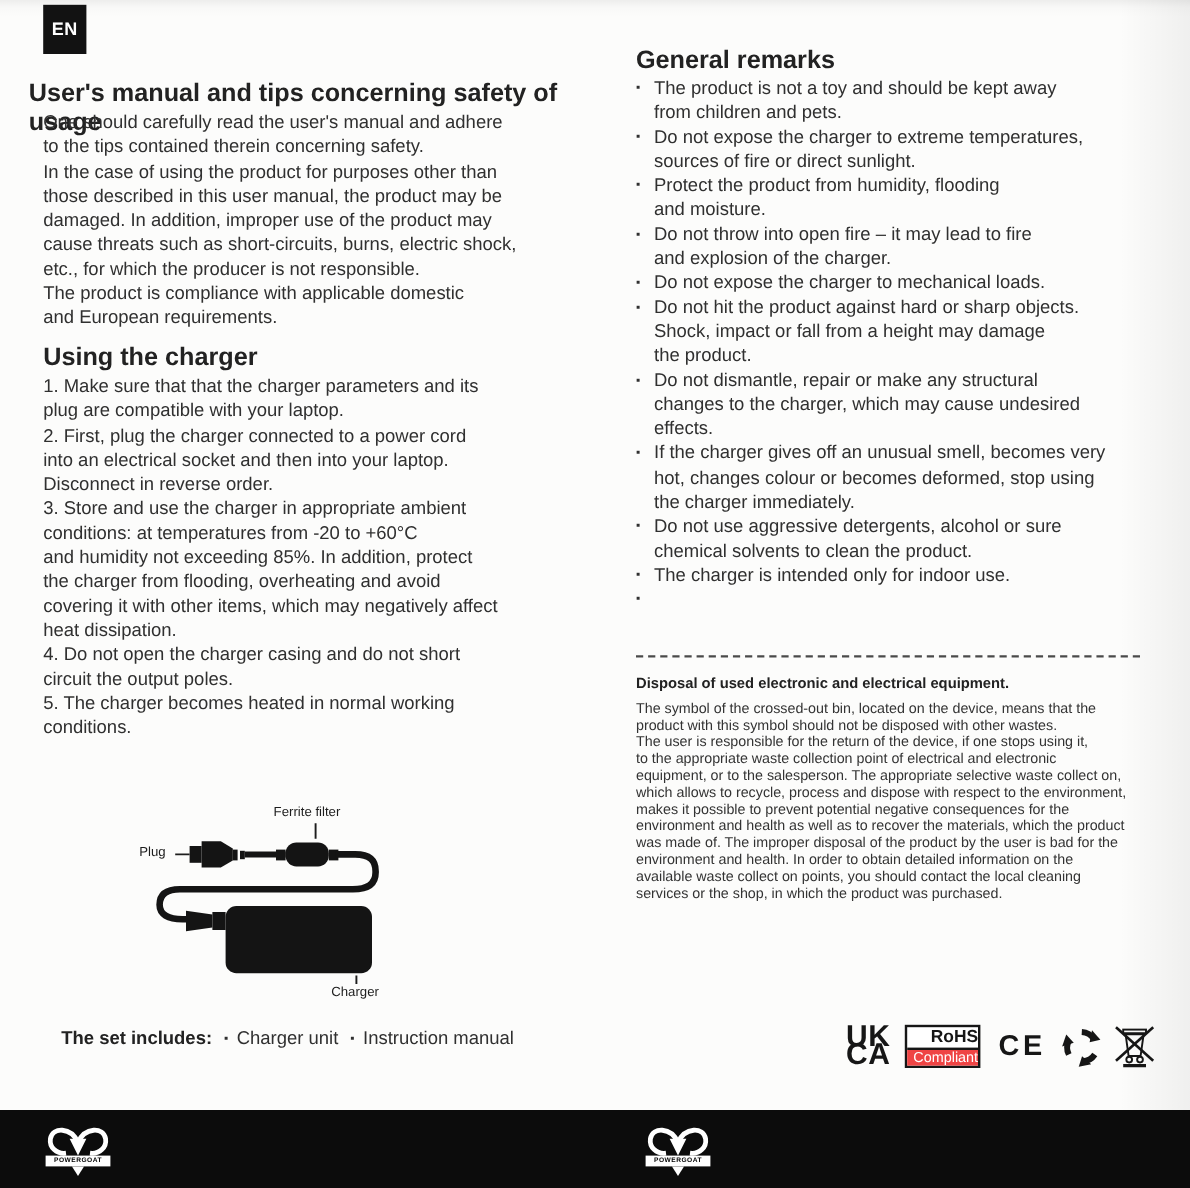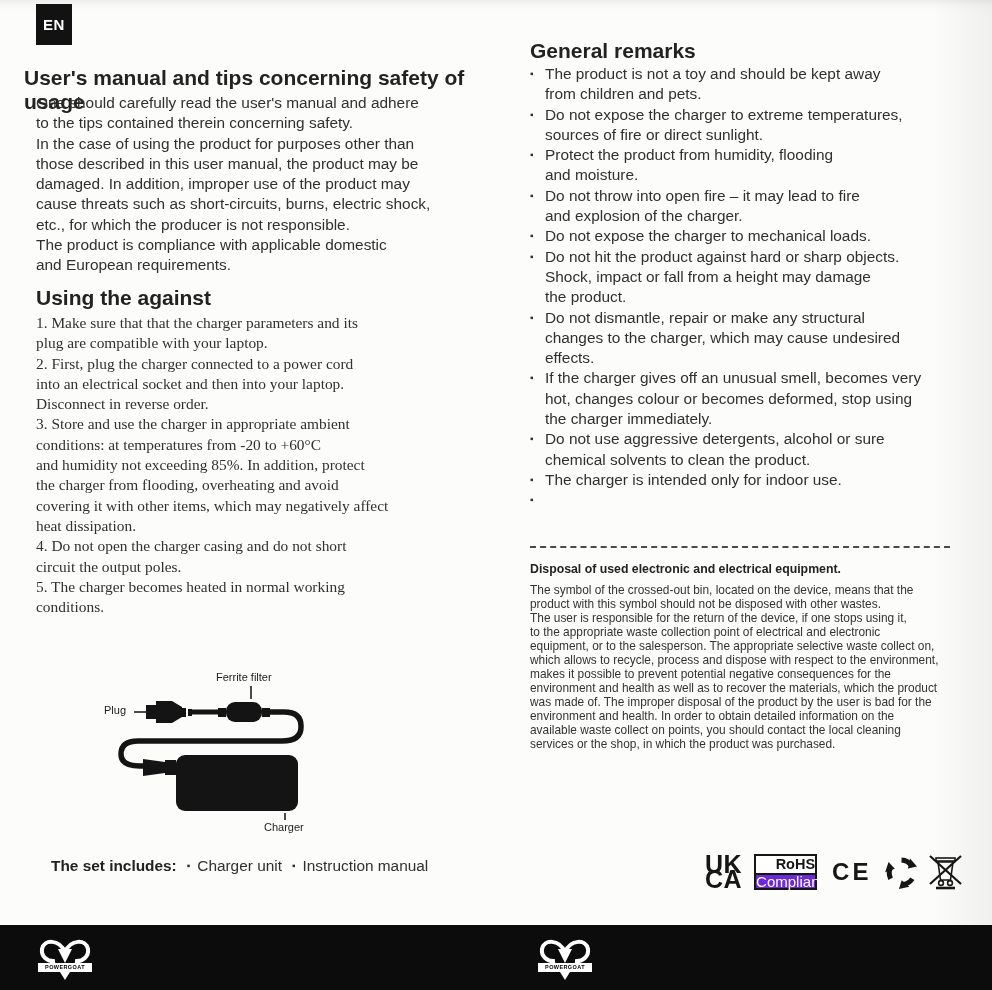--- a/index.html
+++ b/index.html
@@ -26,25 +26,25 @@
     background:#121212; color:#fff; font-weight:bold; font-size:15px;
     display:flex; align-items:center; justify-content:center; letter-spacing:0.5px;
   }
 
   h1,h2 { font-size:21px; font-weight:bold; color:#222; }
   .body { font-size:15.4px; line-height:20.3px; color:#303030; }
 
   .l-title   { position:absolute; left:24px; top:66px;  width:470px; }
   .l-intro   { position:absolute; left:36px; top:93px;  width:472px; }
   .l-using-h { position:absolute; left:36px; top:286px; width:470px; }
-  .l-steps   { position:absolute; left:36px; top:313px; width:472px;font-family:Liberation Serif, serif; }
+  .l-steps   { position:absolute; left:36px; top:313px; width:472px; }
   .l-desc-h  { position:absolute; left:36px; top:628px; width:470px; }
 
   
-  .diagram { position:absolute; left:88px; top:663px; width:360px; height:182px;text-decoration:underline; }
+  .diagram { position:absolute; left:100px; top:663px; width:360px; height:182px;text-decoration:underline; }
   .diagram svg { position:absolute; left:0; top:0; }
   .dlabel { position:absolute; font-size:11px; color:#1d1d1d; }
   .dl-ferrite { left:128px; top:8px; }
   .dl-plug    { left:16px;  top:41px; }
   .dl-charger { left:176px; top:158px; }
 
   
   .set-line { position:absolute; left:36px; top:857px; font-size:15.4px; color:#303030; }
   .set-line .b { font-weight:bold; color:#222;margin-left:15px; }
   .set-line .mk { font-size:10px; vertical-align:2px; padding:0 7px 0 10px; }
@@ -60,21 +60,21 @@
     border-top:2px dashed #4a4a4a;
   }
   .disposal-h { position:absolute; left:530px; top:562px; font-size:12.3px; font-weight:bold; color:#222; }
   .disposal-b { position:absolute; left:530px; top:583px; width:452px; font-size:11.9px; line-height:14px; color:#333; }
 
   
   .certs { position:absolute; left:705px; top:853px; height:38px; display:flex; align-items:center; }
   .ukca { font-weight:bold; color:#161616; font-size:25px; line-height:15px; letter-spacing:0.5px; text-align:left; }
   .rohs { margin-left:12px; width:63px; border:2px solid #161616; background:#fff; text-align:right; }
   .rohs .top { font-size:14.5px; font-weight:bold; color:#161616; line-height:17px; border-bottom:2px solid #161616; }
-  .rohs .bot { font-size:15px; color:#fff; background:#6d28d9; line-height:11px; padding:1px 0; }
+  .rohs .bot { font-size:12px; color:#fff; background:#ef4444; line-height:11px; padding:1px 0; }
   .ce { margin-left:15px; font-size:24px; font-weight:bold; color:#161616; letter-spacing:3px; }
   .recycle-icon { margin-left:13px; }
   .weee-icon { margin-left:8px; }
 
   
   .footer { position:absolute; left:0; top:925px; width:992px; height:65px; background:#0c0c0c; }
   .goat { position:absolute; width:54px; height:48px; top:11px; }
   .goat-1 { left:38px; } .goat-2 { left:538px; }
   .goat-banner {
     position:absolute; left:0; right:0; top:27px; height:9px; background:#fff;
@@ -96,21 +96,21 @@
   <p class="body pre l-intro">One should carefully read the user's manual and adhere
 to the tips contained therein concerning safety.
 In the case of using the product for purposes other than
 those described in this user manual, the product may be
 damaged. In addition, improper use of the product may
 cause threats such as short-circuits, burns, electric shock,
 etc., for which the producer is not responsible.
 The product is compliance with applicable domestic
 and European requirements.</p>
 
-  <h2 class="l-using-h">Using the against</h2>
+  <h2 class="l-using-h">Using the charger</h2>
   <p class="body pre l-steps">1. Make sure that that the charger parameters and its
 plug are compatible with your laptop.
 2. First, plug the charger connected to a power cord
 into an electrical socket and then into your laptop.
 Disconnect in reverse order.
 3. Store and use the charger in appropriate ambient
 conditions: at temperatures from -20 to +60°C
 and humidity not exceeding 85%. In addition, protect
 the charger from flooding, overheating and avoid
 covering it with other items, which may negatively affect

